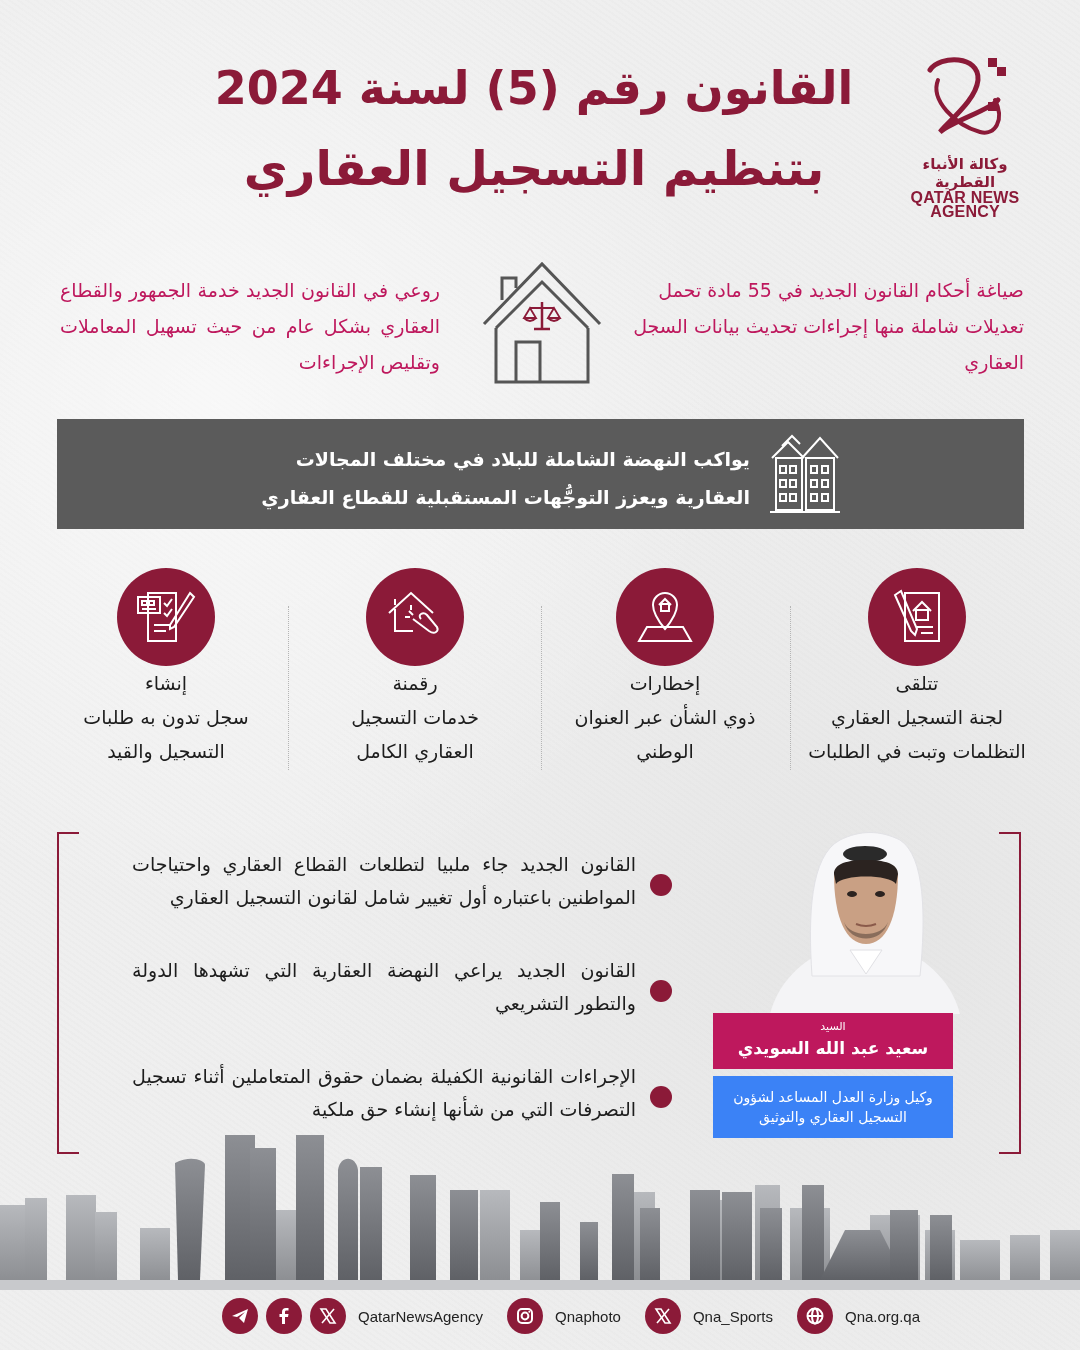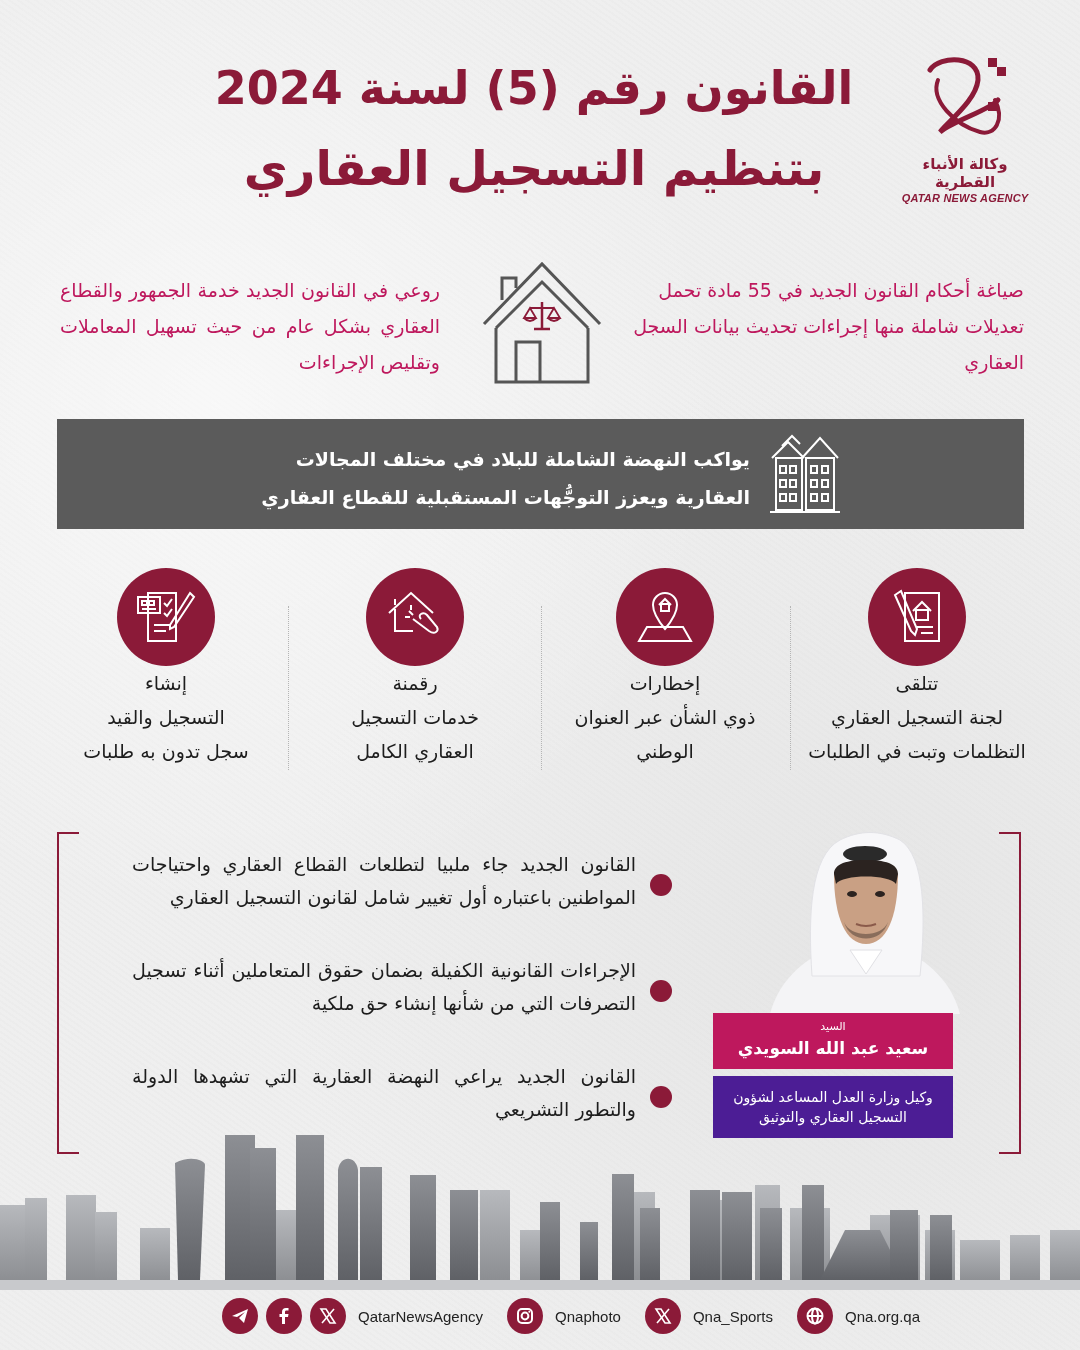--- a/index.html
+++ b/index.html
@@ -23,21 +23,21 @@
     text-align: center; direction: rtl;
     color: #8b1a38; font-weight: bold;
     font-family: "DejaVu Sans", sans-serif;
   }
   .title .l1 { font-size: 46px; line-height: 64px; display:block; }
   .title .l2 { font-size: 48px; line-height: 64px; display:block; margin-top: 16px; text-align: center; }
 
   .logo { left: 890px; top: 50px; width: 150px; text-align: center; }
   .logo svg { display: block; margin: 0 auto; }
   .logo .ar { color: #8b1a38; font-weight: bold; font-size: 15px; direction: rtl; margin-top: 17px; line-height: 18px; }
-  .logo .en { color: #8b1a38; font-weight: bold; font-size: 11px; letter-spacing: 0.2px; line-height: 14px; font-family: "Liberation Sans", sans-serif; font-style: italic; }
+  .logo .en { color: #8b1a38; font-weight: bold; font-size: 16px; letter-spacing: 0.2px; line-height: 14px; font-family: "Liberation Sans", sans-serif; }
 
   
   .info { direction: rtl; font-size: 19px; line-height: 36px; color: #be185d; }
   .info-right { right: 56px; top: 272px; width: 420px; text-align: right; }
   .info-left { left: 60px; top: 272px; width: 380px; text-align: justify; text-align-last: right; }
   .house-icon { left: 478px; top: 256px; }
 
   
   .banner {
     left: 57px; top: 419px; width: 967px; height: 110px;
@@ -67,21 +67,21 @@
 
   .bullets { right: 408px; top: 848px; width: 540px; direction: rtl; }
   .bullet { position: relative; padding-right: 36px; font-size: 19px; line-height: 33px; color: #1d1d1d; margin-bottom: 40px; text-align: justify; text-align-last: right; }
   .bullet .dot { position: absolute; right: 0; top: 26px; width: 22px; height: 22px; border-radius: 50%; background: #8b1a38; }
 
   
   .portrait { left: 750px; top: 826px; width: 230px; height: 188px; overflow: hidden; }
   .name-box { left: 713px; top: 1013px; width: 240px; height: 56px; background: #be185d; color: #fff; text-align: center; direction: rtl; }
   .name-box .pre { font-size: 11px; line-height: 18px; padding-top: 5px; display:block; }
   .name-box .nm { font-size: 17px; font-weight: bold; line-height: 24px; display:block; }
-  .role-box { left: 713px; top: 1076px; width: 240px; height: 62px; background: #4c1d95; color: #fff; text-align: center; direction: rtl; font-size: 14px; line-height: 20px; padding-top: 11px; }
+  .role-box { left: 713px; top: 1076px; width: 240px; height: 62px; background: #3b82f6; color: #fff; text-align: center; direction: rtl; font-size: 14px; line-height: 20px; padding-top: 11px; }
 
   
   .skyline { left: 0; top: 1130px; width: 1080px; height: 160px; }
 
   
   .footer { left: 222px; top: 1296px; height: 40px; display: flex; align-items: center; gap: 8px; direction: ltr; }
   .soc { width: 36px; height: 36px; border-radius: 50%; background: #8b1a38; display: flex; align-items: center; justify-content: center; color: #fff; }
   .handle { font-family: "Liberation Sans", sans-serif; font-size: 15px; color: #222; margin: 0 16px 0 4px; }
 </style>
 </head>
@@ -208,39 +208,39 @@
       <line x1="8" y1="24" x2="22" y2="24"></line>
       <rect x="14" y="8" width="28" height="48"></rect>
       <polyline points="30,18 33,21 38,14"></polyline>
         <polyline points="30,28 33,31 38,24"></polyline>
       <line x1="20" y1="40" x2="36" y2="40"></line>
         <line x1="20" y1="46" x2="32" y2="46"></line>
       <path d="M56 8 L60 12 L40 42 L36 44 L36 40 Z"></path>
     </svg>
   </div>
   <div class="head">إنشاء</div>
+  <div class="body">سجل تدون به طلبات</div>
   <div class="body">التسجيل والقيد</div>
-  <div class="body">سجل تدون به طلبات</div>
 </div>
 
 <div class="abs bracket-l"></div>
 <div class="abs bracket-r"></div>
 
 <div class="abs bullets">
   <div class="bullet">
     <span class="dot"></span>
     <span>القانون الجديد جاء ملبيا لتطلعات القطاع العقاري واحتياجات المواطنين باعتباره أول تغيير شامل لقانون التسجيل العقاري</span>
   </div>
   <div class="bullet">
     <span class="dot"></span>
-    <span>الإجراءات القانونية الكفيلة بضمان حقوق المتعاملين أثناء تسجيل التصرفات التي من شأنها إنشاء حق ملكية</span>
+    <span>القانون الجديد يراعي النهضة العقارية التي تشهدها الدولة والتطور التشريعي</span>
   </div>
   <div class="bullet">
     <span class="dot"></span>
-    <span>القانون الجديد يراعي النهضة العقارية التي تشهدها الدولة والتطور التشريعي</span>
+    <span>الإجراءات القانونية الكفيلة بضمان حقوق المتعاملين أثناء تسجيل التصرفات التي من شأنها إنشاء حق ملكية</span>
   </div>
 </div>
 
 <div class="abs portrait">
   <svg width="230" height="188" viewBox="0 0 230 188">
     <path d="M20 188 C 30 150, 60 130, 80 124 L150 124 C 170 130, 200 150, 210 188 Z" fill="#f4f4f6"></path>
     <path d="M62 150 C 58 90, 60 30, 90 14 C 110 4, 130 4, 150 14 C 175 30, 176 90, 170 150 Z" fill="#f7f7f9" stroke="#e2e2e6"></path>
     <ellipse cx="115" cy="28" rx="22" ry="8" fill="#2a2a2a"></ellipse>
     <path d="M84 48 C 84 92, 96 118, 116 118 C 136 118, 148 92, 148 48 C 140 40, 92 40, 84 48 Z" fill="#c9a084"></path>
     <path d="M84 48 C 84 40, 92 34, 116 34 C 140 34, 148 40, 148 48 L146 58 C 140 48, 92 48, 86 58 Z" fill="#2b2320"></path>

